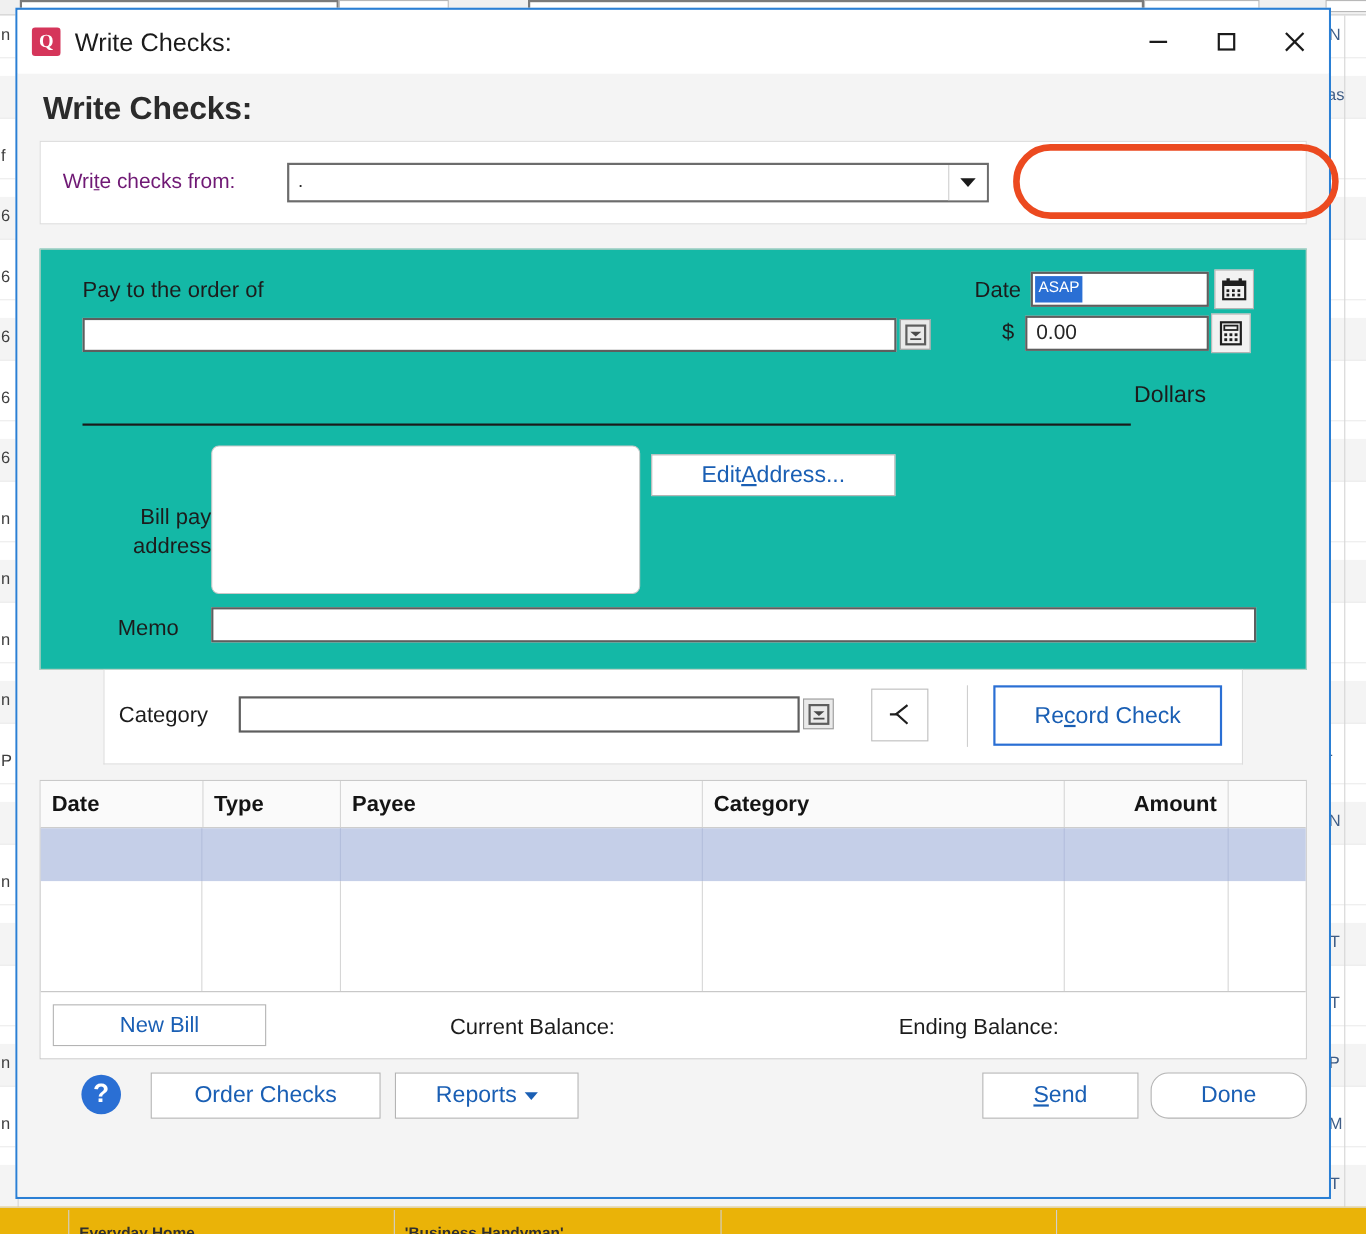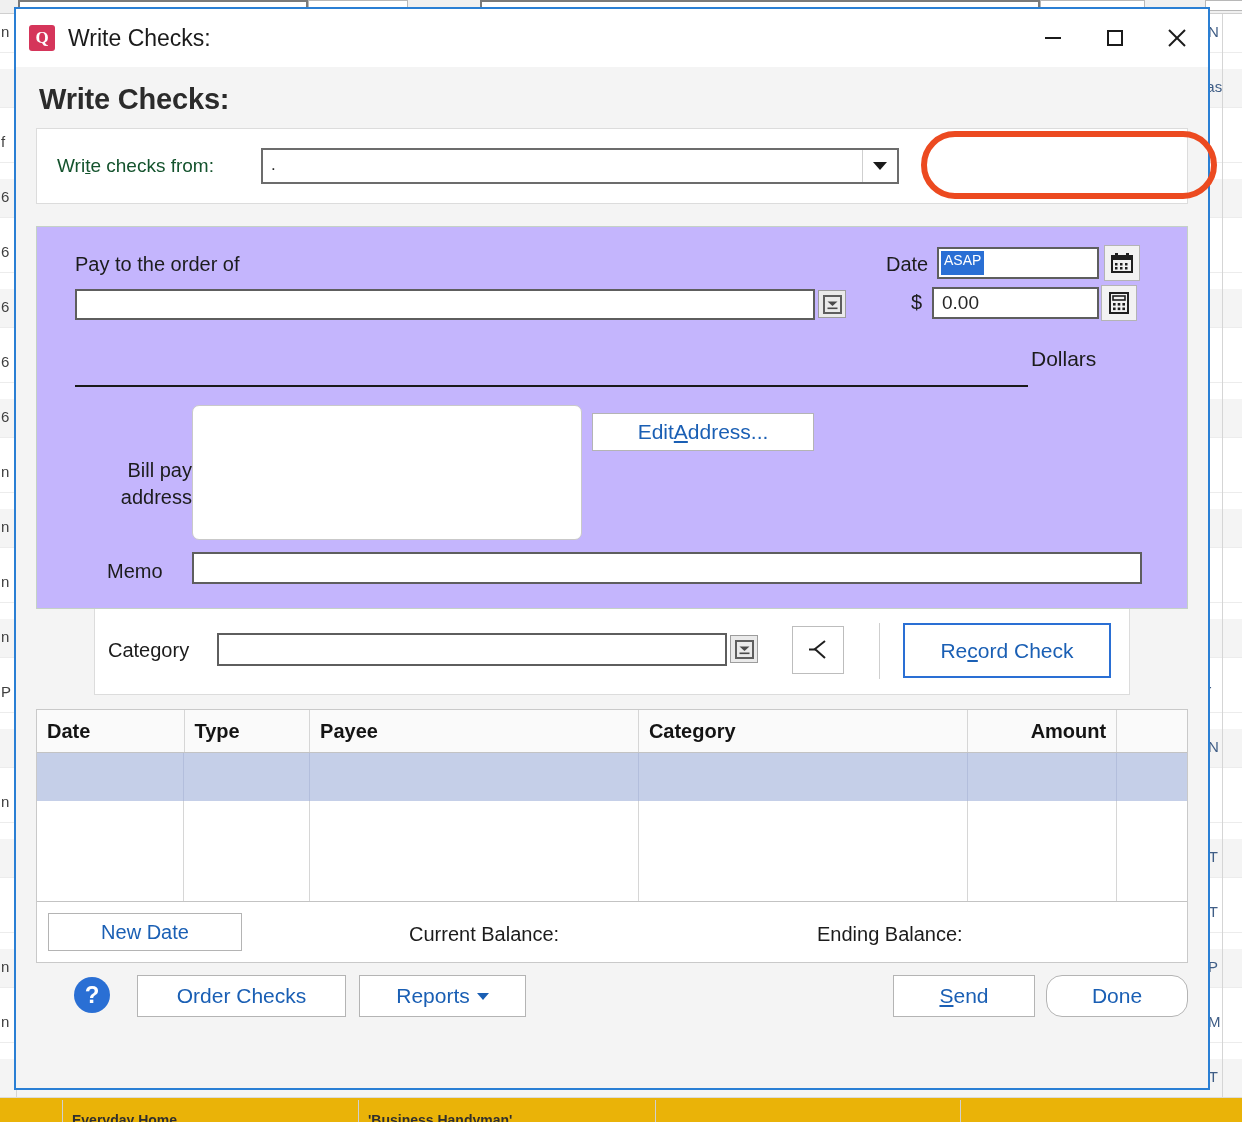--- a/index.html
+++ b/index.html
@@ -103,21 +103,21 @@
     margin: 16px 0 12px 3px; letter-spacing: -0.2px;
   }
 
   
   .from-panel {
     background: #ffffff; border: 1px solid #dcdcdc;
     height: 74px; position: relative; flex: 0 0 auto;
   }
   .from-label {
     position: absolute; left: 20px; top: 26px;
-    font-size: 19px; color: #14532d; white-space: nowrap;
+    font-size: 19px; color: #701a75; white-space: nowrap;
   }
   .acct-combo {
     position: absolute; left: 224px; top: 19px;
     width: 638px; height: 36px;
     background: #ffffff; border: 2px solid #6c6c6c; box-sizing: border-box;
   }
   .acct-combo .val {
     position: absolute; left: 8px; top: 5px; font-size: 17px; color: #2a2a2a;
   }
   .acct-combo .caret-btn {
@@ -140,21 +140,21 @@
   .obp-label u { text-decoration: underline; }
   .annot-ellipse {
     position: absolute; left: 884px; top: 2px;
     width: 296px; height: 68px;
     border: 6px solid #ec4a20; border-radius: 34px;
     box-sizing: border-box; pointer-events: none;
   }
 
   
   .check-face {
-    margin-top: 22px; background: #c4b5fd;
+    margin-top: 22px; background: #14b8a6;
     height: 383px; position: relative; flex: 0 0 auto;
     border: 1px solid #c4d1c6; box-sizing: border-box;
   }
   .payto-lbl { position: absolute; left: 38px; top: 26px; font-size: 20px; color: #1c1c1c; }
   .payto-field {
     position: absolute; left: 38px; top: 62px; width: 740px; height: 31px;
     background: #ffffff; border: 2px solid #5e5e5e; box-sizing: border-box;
   }
   .stepper-btn {
     position: absolute; width: 28px; height: 28px;
@@ -549,21 +549,21 @@
         </div>
       <div class="tbl-filler">
         <div class="td c0"></div>
           <div class="td c1"></div>
           <div class="td c2"></div>
         <div class="td c3"></div>
           <div class="td c4"></div>
           <div class="td c5"></div>
       </div>
       <div class="tbl-foot">
-        <div class="newcheck-btn">New Date</div>
+        <div class="newcheck-btn">New Bill</div>
         <div class="bal-lbl bal-cur">Current Balance:</div>
         <div class="bal-lbl bal-end">Ending Balance:</div>
       </div>
     </div>
 
     <div class="dlg-foot">
       <div class="help-icon">?</div>
       <div class="foot-btn btn-reports">
         <span>Reports</span>
         <span class="rep-caret"></span>

